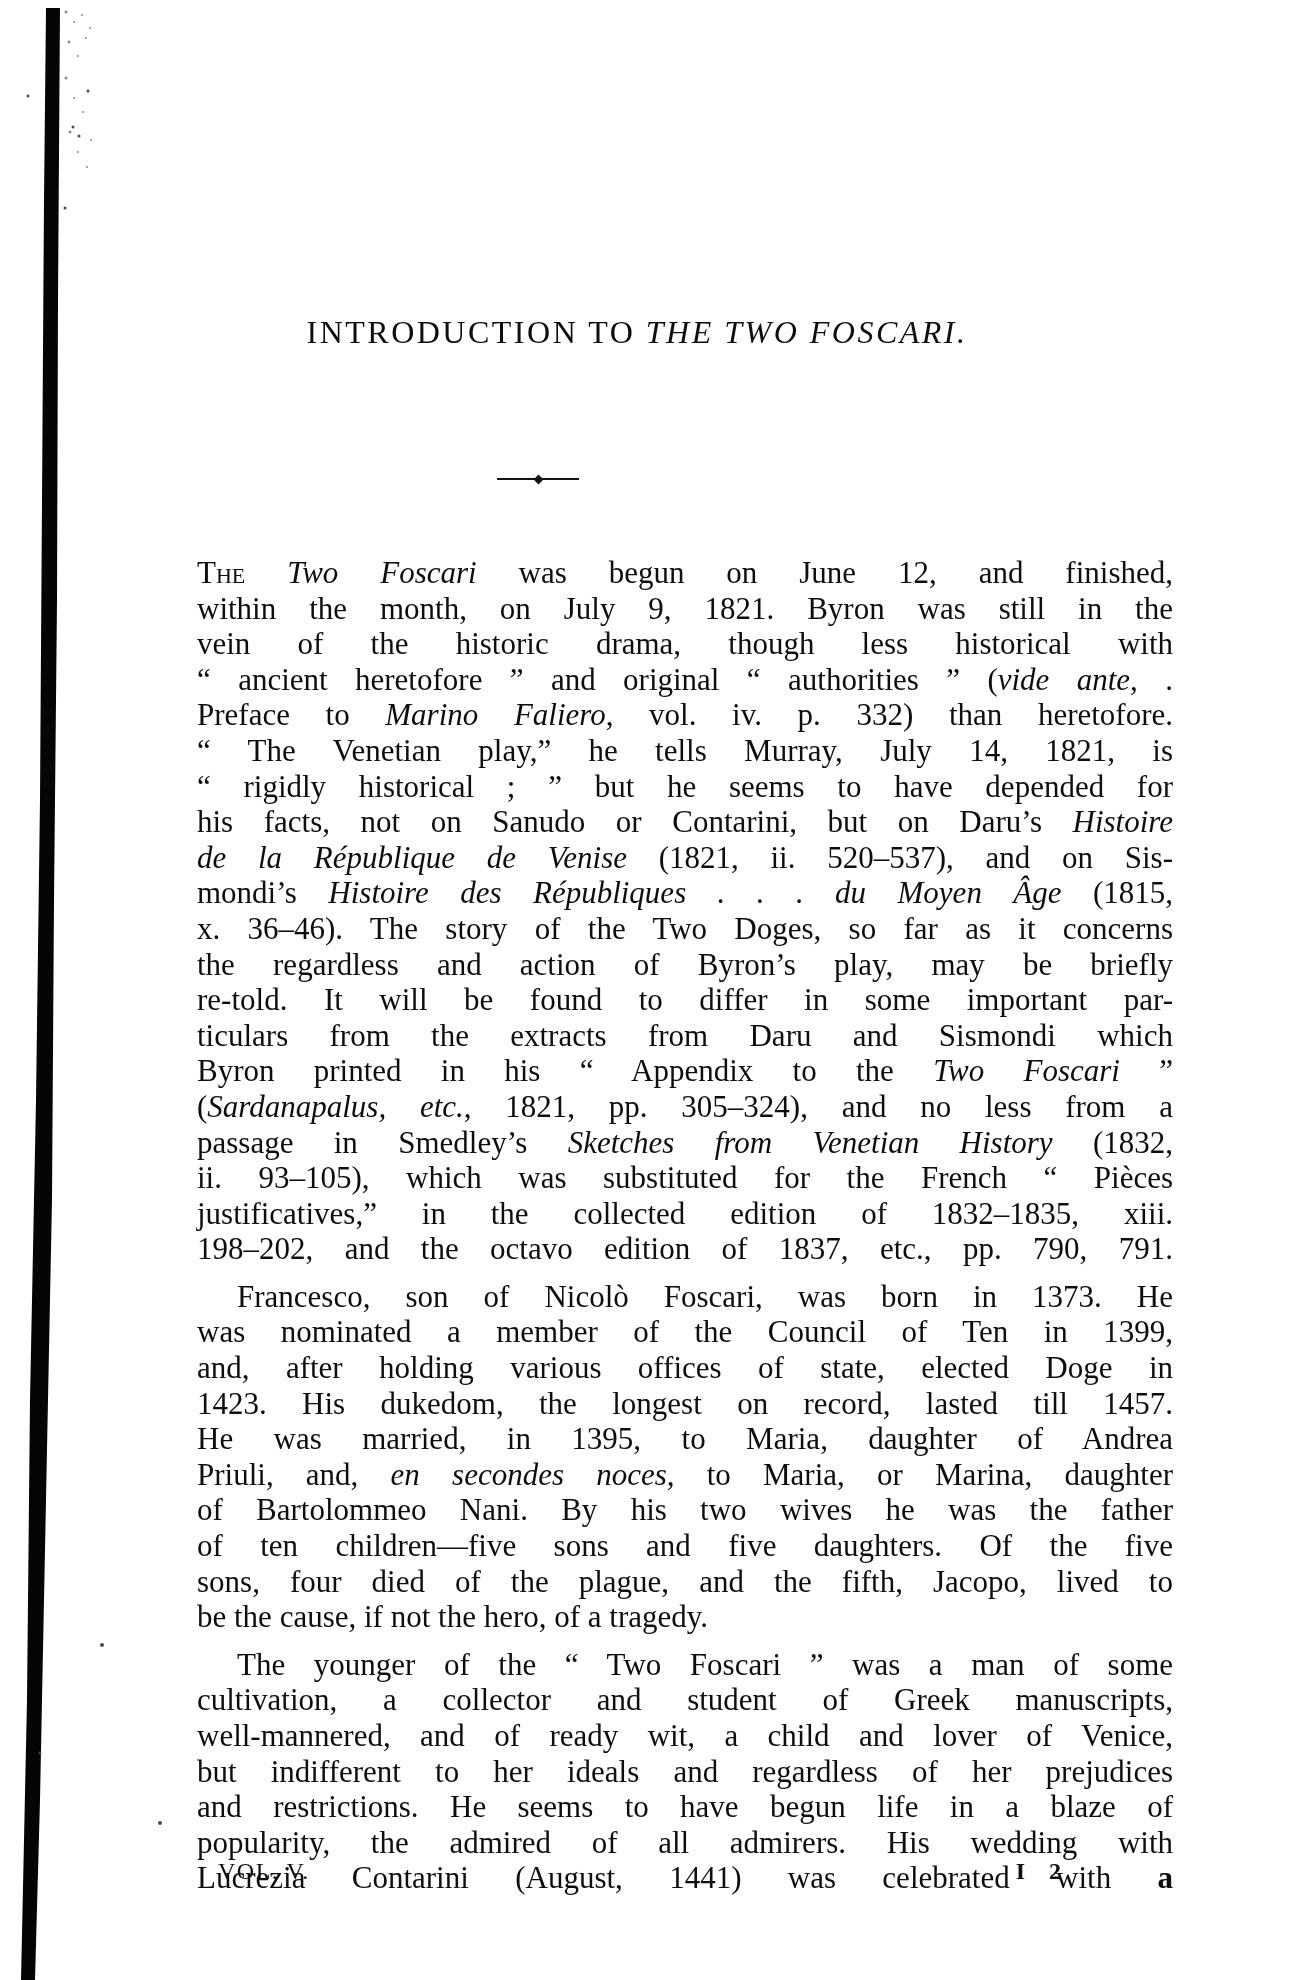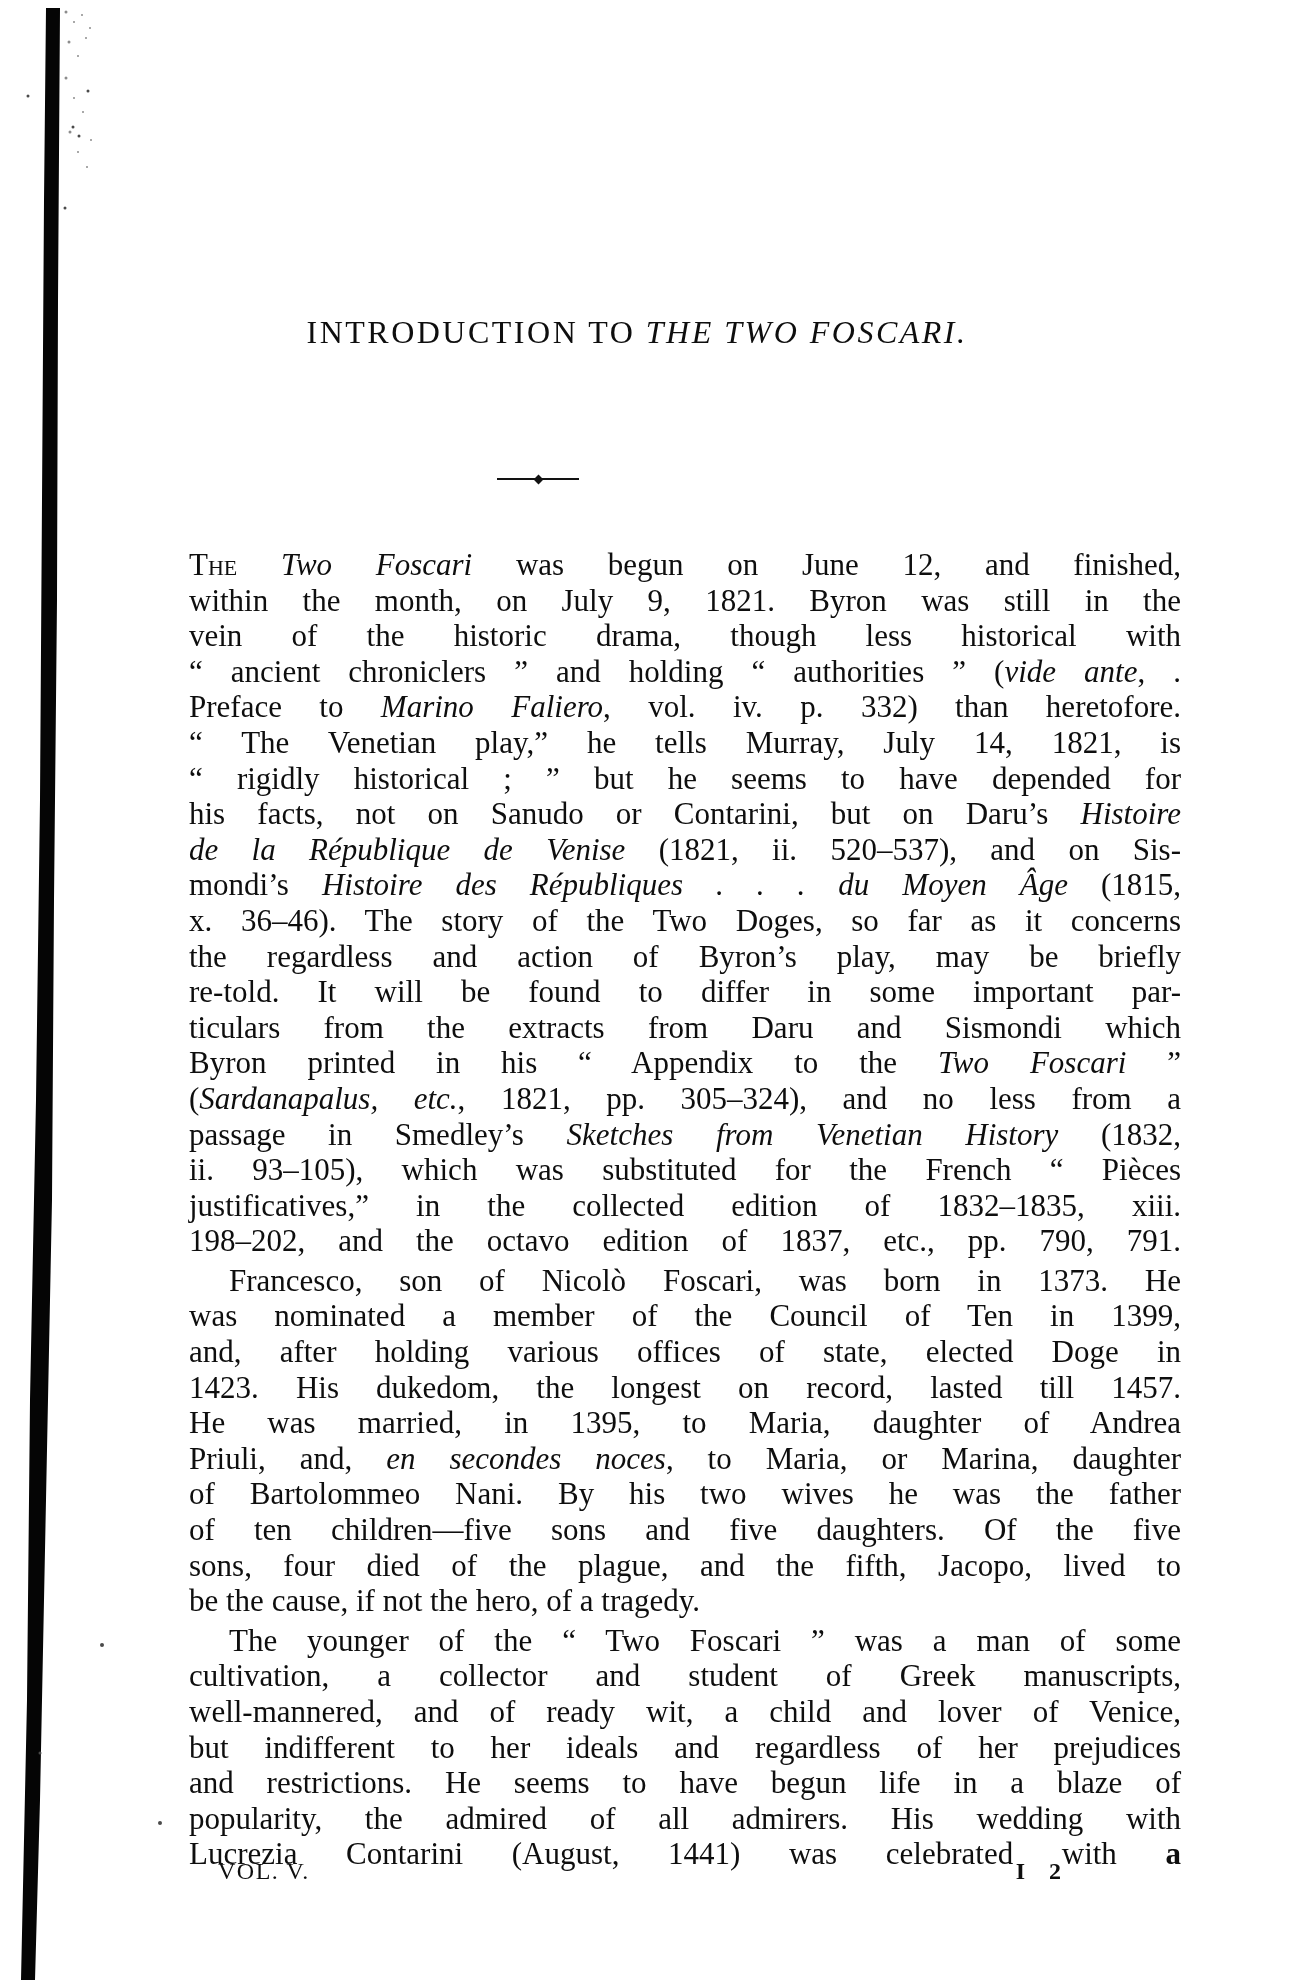--- a/index.html
+++ b/index.html
@@ -24,21 +24,21 @@
   .divider .bar { flex:1; height:2px; background:#121212; }
   .divider .diamond {
     width:7px; height:7px; background:#121212;
     transform:rotate(45deg); margin:0 -1px; flex:none;
   }
 
   .body-text {
     position:absolute; left:185px; top:543px; width:1000px;
     font-size:31px; line-height:35.6px;
   }
-  .para { margin:4px; }
+  .para { margin:12px; }
   .line { text-align:justify; text-align-last:justify; text-justify:inter-word; }
   .line.noJust { text-align-last:left; }
   .line.first-indent { text-indent:40px; }
   .seg-i { font-style:italic; }
   .seg-sc { font-variant:small-caps; }
   .seg-b { font-weight:bold; }
 
   .footer {
     position:absolute; left:185px; top:1858px; width:1000px;
     display:flex; justify-content:space-between; font-size:24px;
@@ -89,21 +89,21 @@
     <span class="bar"></span>
     <span class="diamond"></span>
     <span class="bar"></span>
   </div>
 
   <div class="body-text">
       <div class="para">
         <div class="line"><span class="seg-sc">The</span><span> </span><span class="seg-i">Two Foscari</span><span> was begun on June 12, and finished,</span></div>
         <div class="line"><span>within the month, on July 9, 1821. Byron was still in the</span></div>
         <div class="line"><span>vein of the historic drama, though less historical with</span></div>
-        <div class="line"><span>“ ancient chroniclers ” and holding “ authorities ” (</span><span class="seg-i">vide ante</span><span>, .</span></div>
+        <div class="line"><span>“ ancient heretofore ” and original “ authorities ” (</span><span class="seg-i">vide ante</span><span>, .</span></div>
         <div class="line"><span>Preface to </span><span class="seg-i">Marino Faliero</span><span>, vol. iv. p. 332) than heretofore.</span></div>
         <div class="line"><span>“ The Venetian play,” he tells Murray, July 14, 1821, is</span></div>
         <div class="line"><span>“ rigidly historical ; ” but he seems to have depended for</span></div>
         <div class="line"><span>his facts, not on Sanudo or Contarini, but on Daru’s </span><span class="seg-i">Histoire</span></div>
         <div class="line"><span class="seg-i">de la République de Venise</span><span> (1821, ii. 520–537), and on Sis-</span></div>
         <div class="line"><span>mondi’s </span><span class="seg-i">Histoire des Républiques . . . du Moyen Âge</span><span> (1815,</span></div>
         <div class="line"><span>x. 36–46). The story of the Two Doges, so far as it concerns</span></div>
         <div class="line"><span>the regardless and action of Byron’s play, may be briefly</span></div>
         <div class="line"><span>re-told. It will be found to differ in some important par-</span></div>
         <div class="line"><span>ticulars from the extracts from Daru and Sismondi which</span></div>

